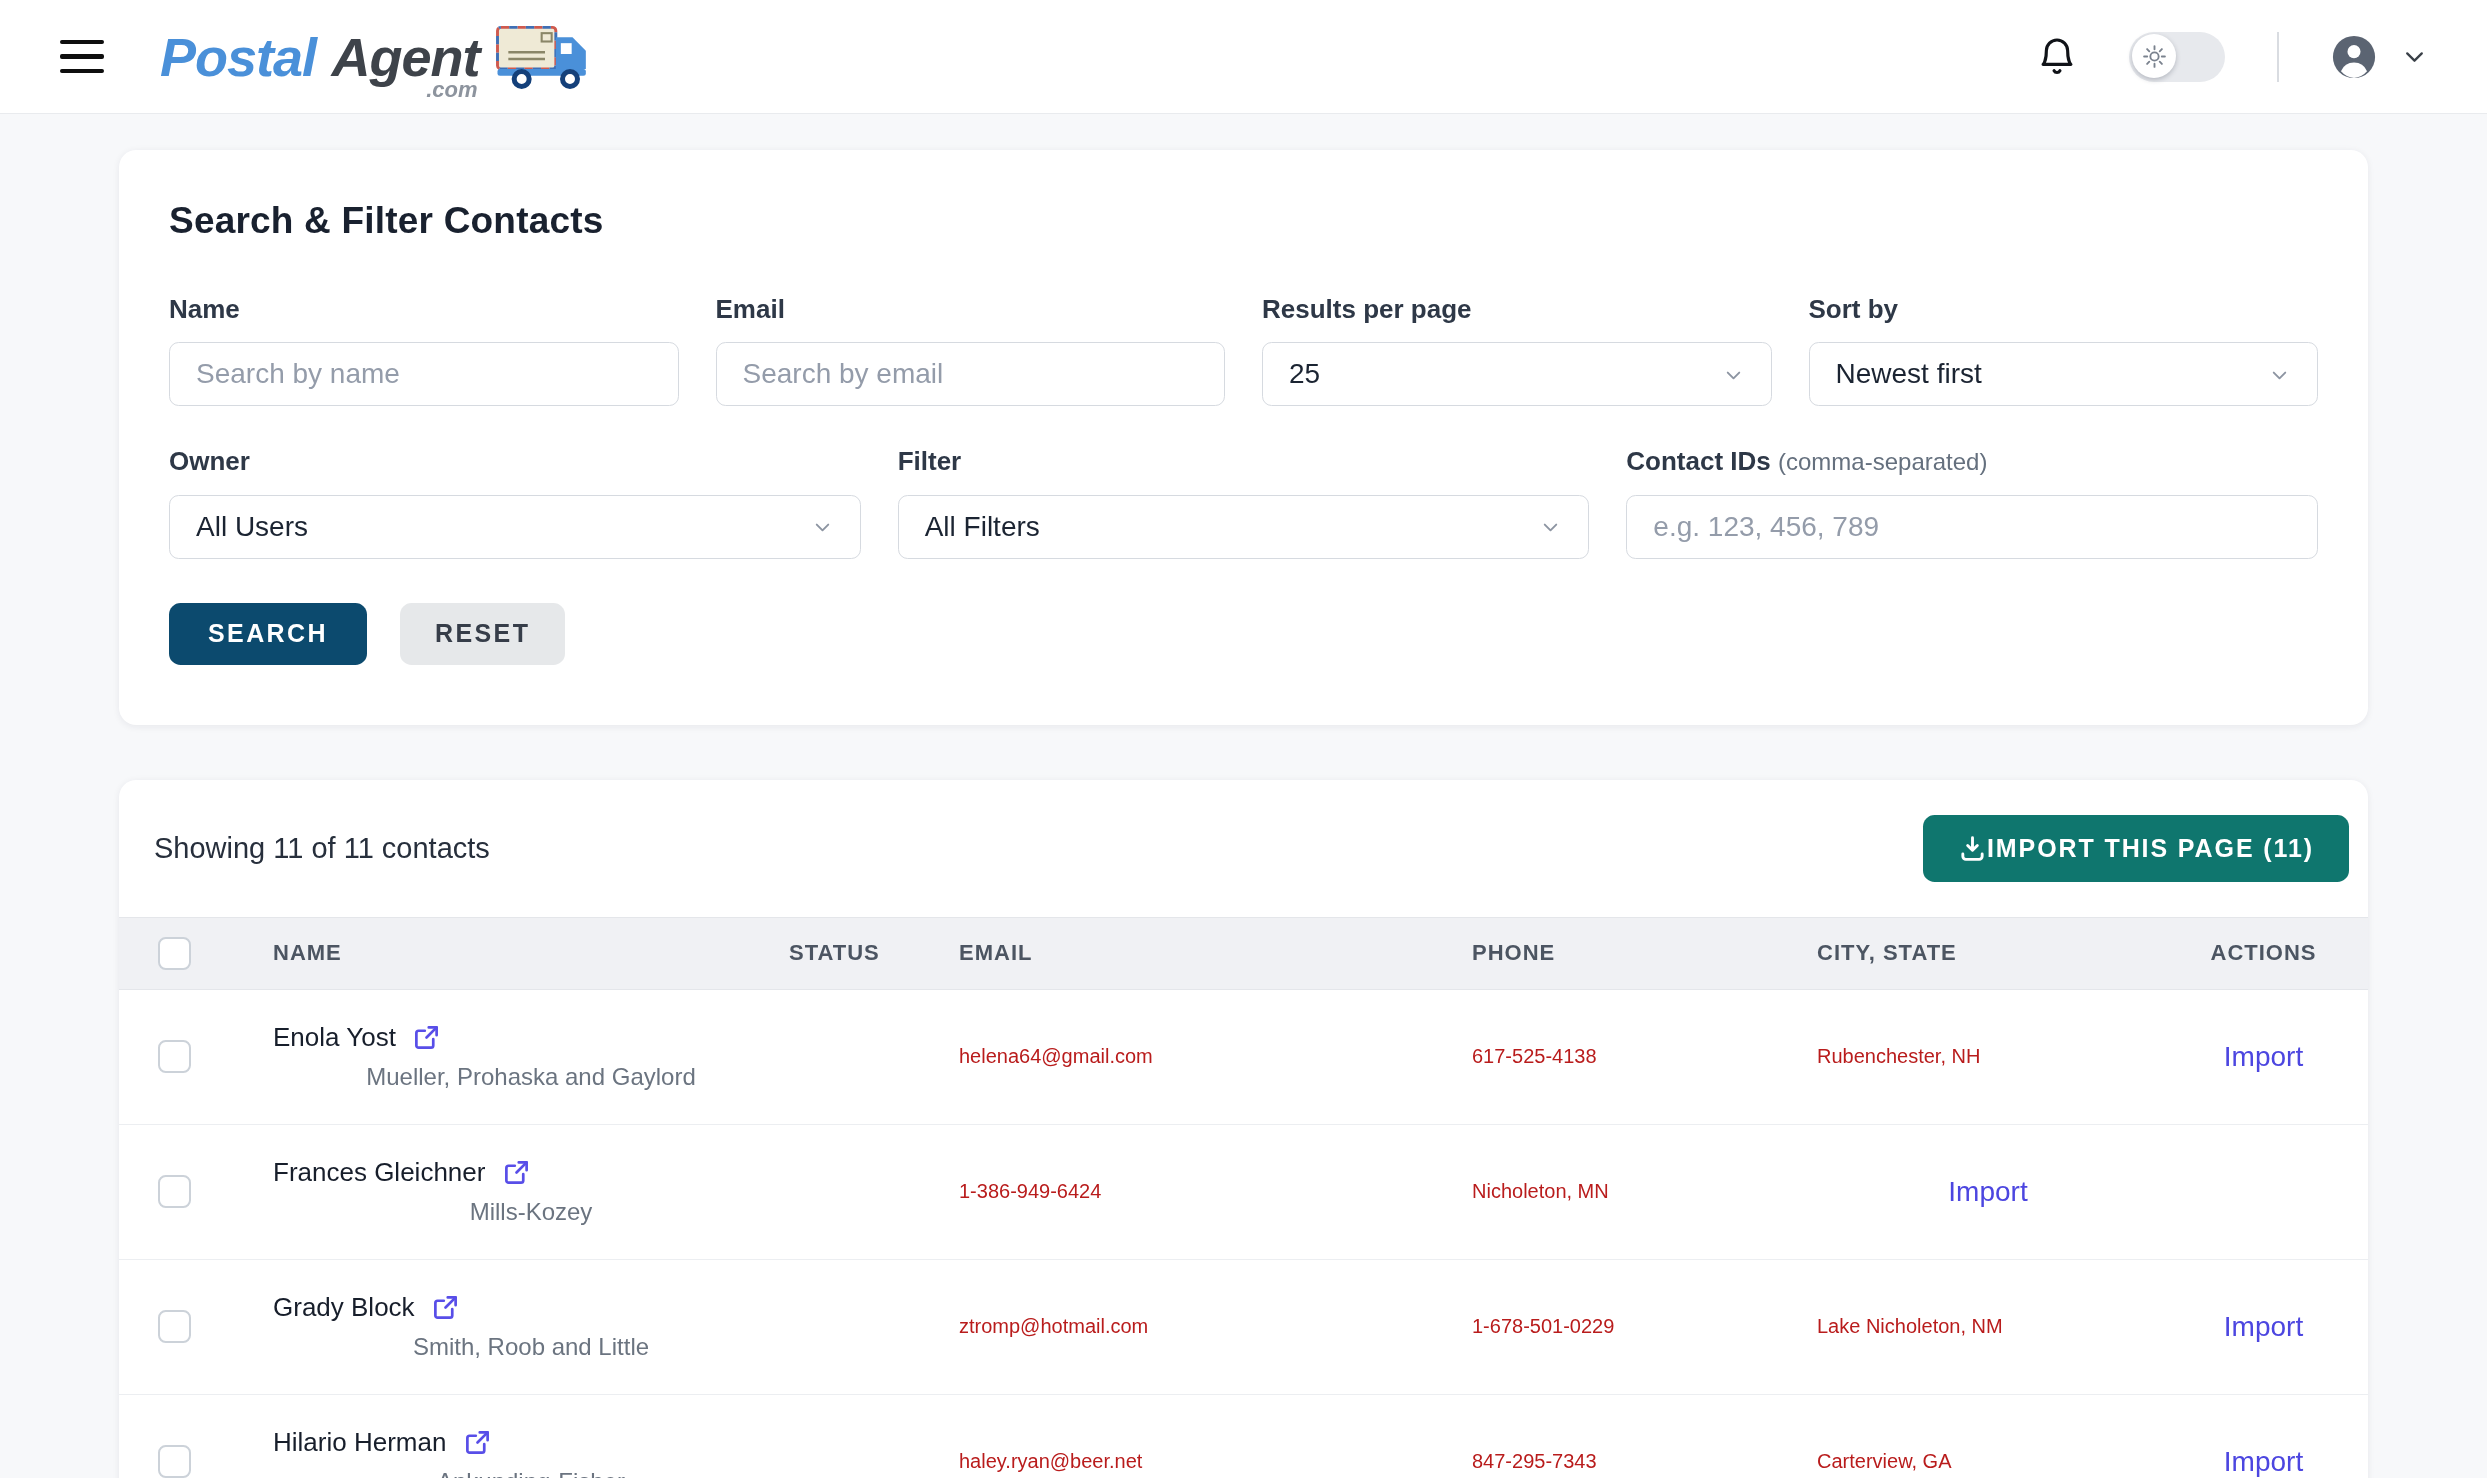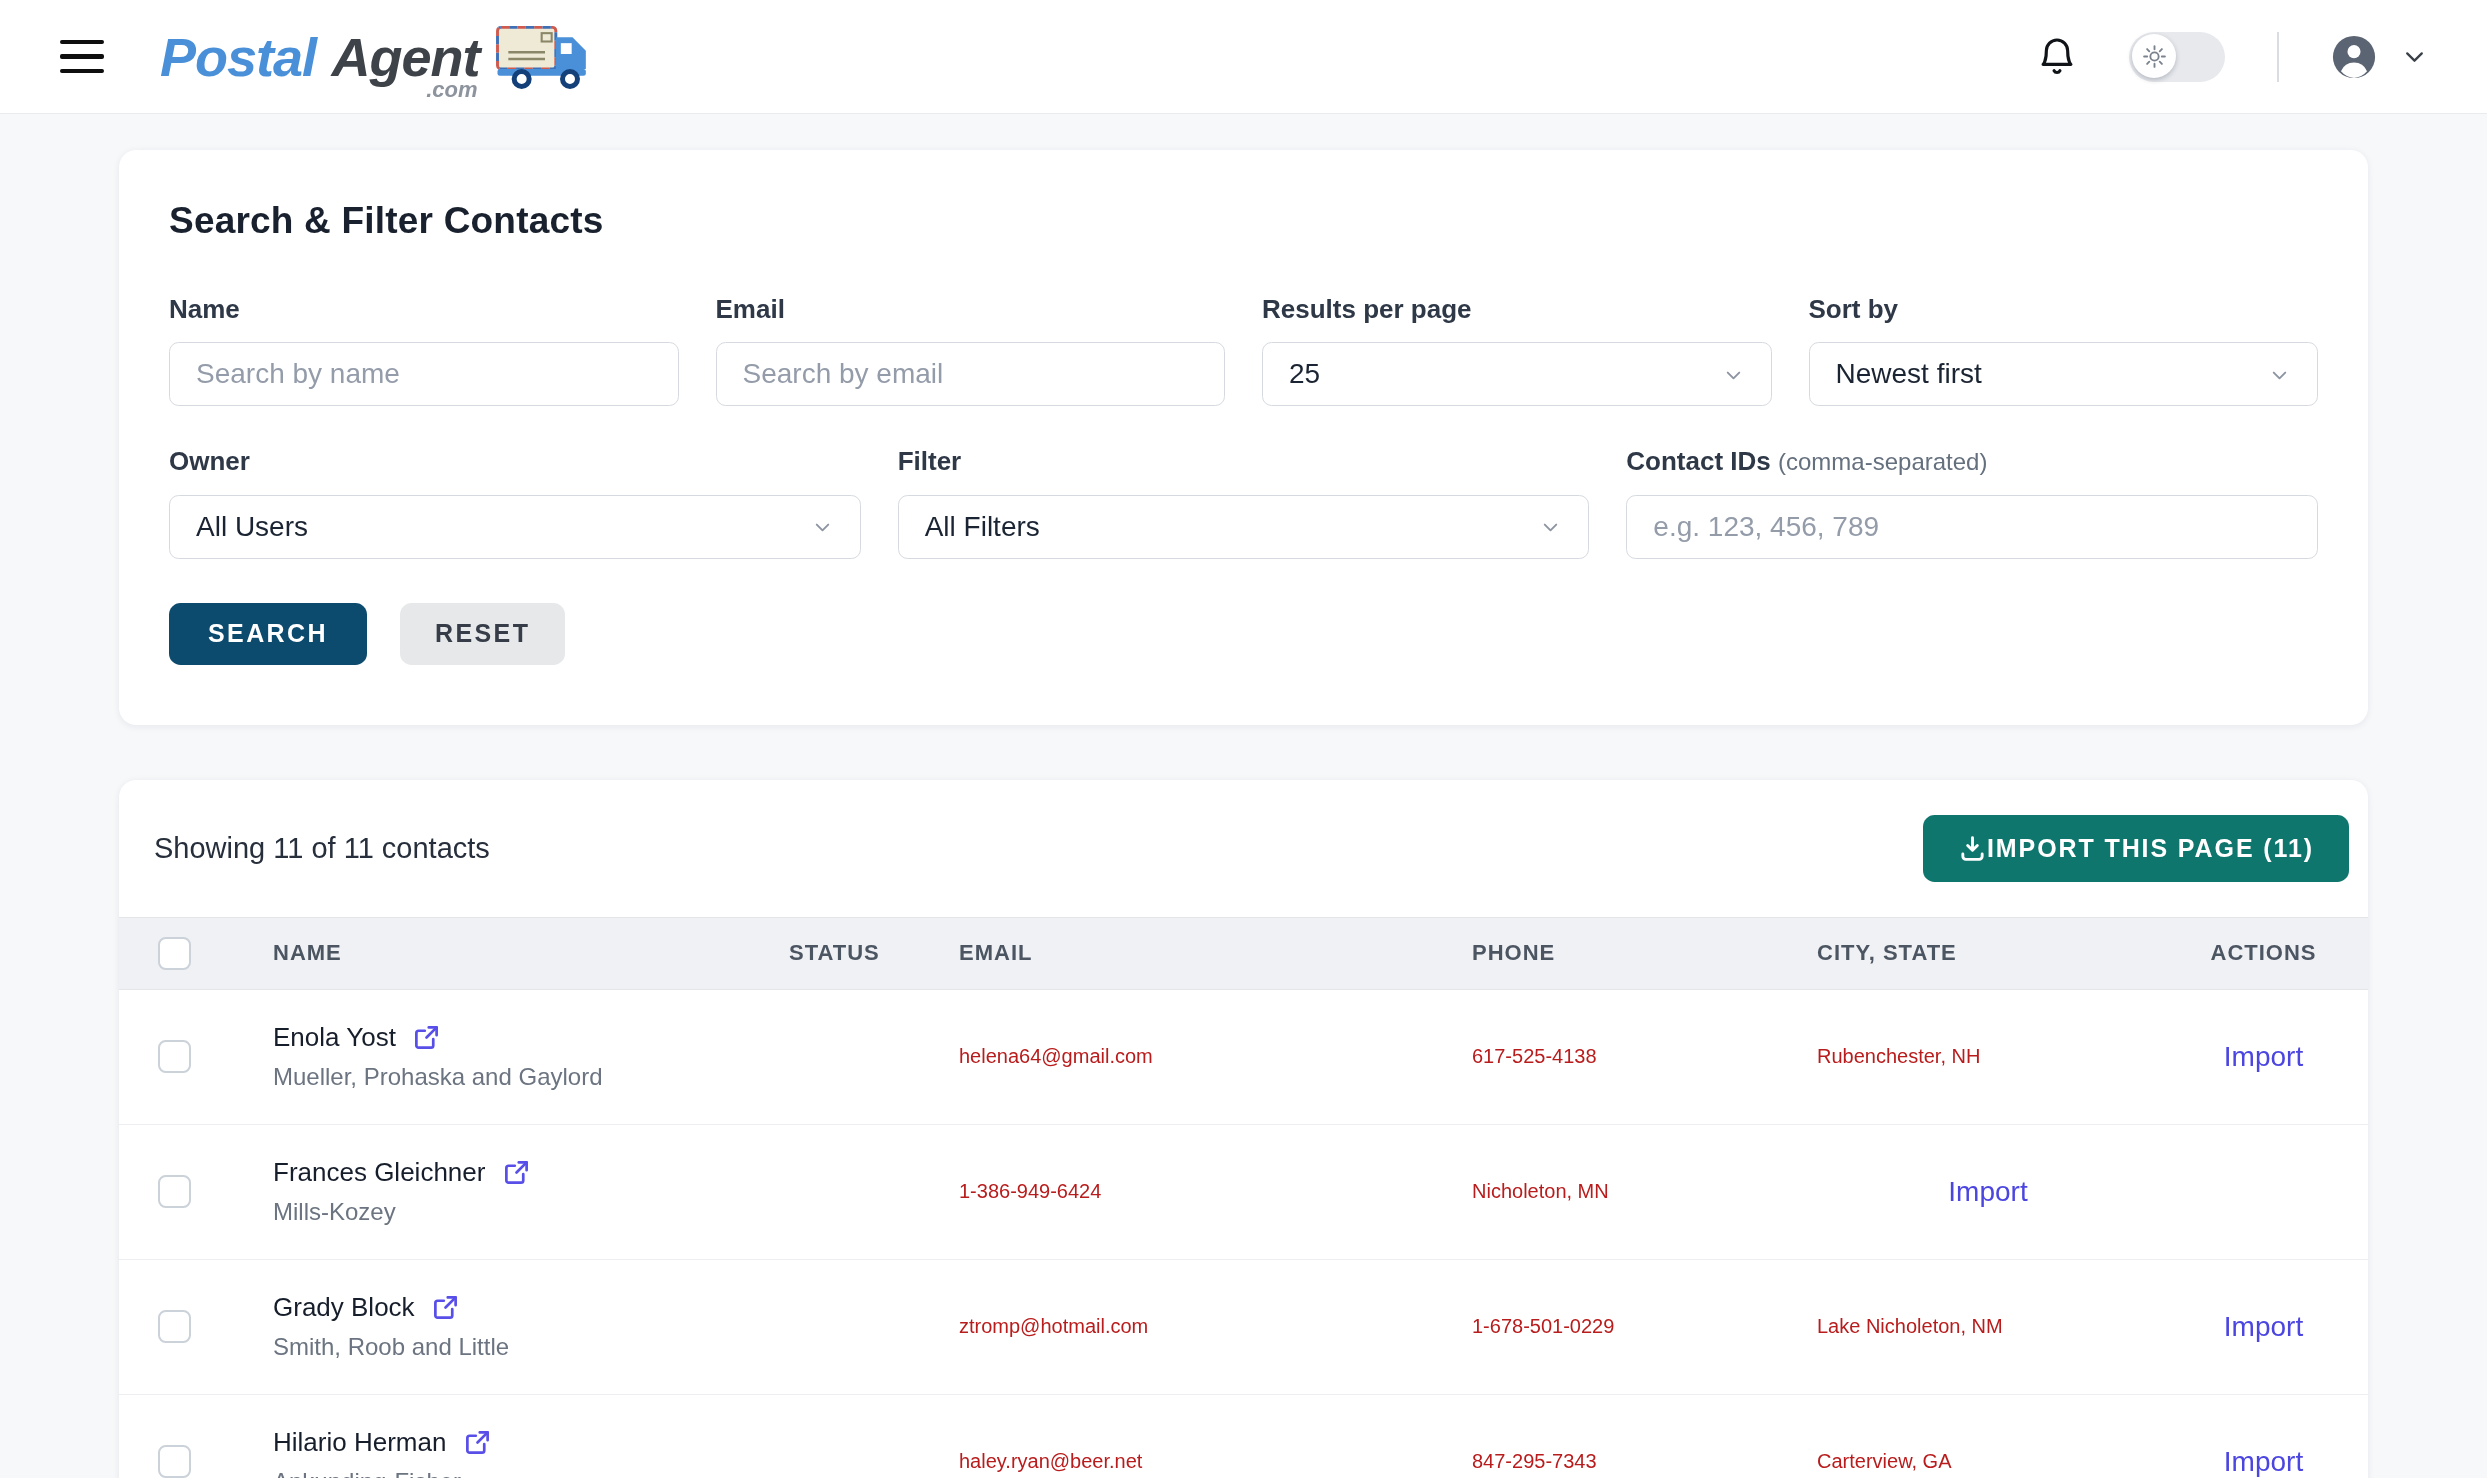--- a/index.html
+++ b/index.html
@@ -55,21 +55,21 @@
   .summary { font-size:29px; color:#272f3c; }
   .btn-import { background:#0f766e; color:#ffffff; padding:0 35px; height:67px; letter-spacing:1.9px;justify-content:center; }
   .tgrid { display:grid; grid-template-columns:154px 516px 170px 513px 345px 381px 1fr; align-items:center; }
   .thead { background:#f0f1f4; border-top:1.9px solid #e4e6ea; border-bottom:1.9px solid #e4e6ea; height:73px; font-size:22px; font-weight:bold; letter-spacing:1px; color:#4c5562; }
   .trow { height:135px; border-bottom:1.9px solid #eceef1; }
   .cb { width:33px; height:33px; margin-left:39px; border:2.4px solid #ccd2d9; border-radius:7.7px; background:#fff; cursor:pointer; }
   .col-actions { text-align:center; padding-right:39px; }
   .name-line { display:flex; align-items:center; gap:17.3px; }
   .contact-name { font-size:26px; color:#171e2b; }
   .ext-link { display:flex; cursor:pointer; }
-  .company { font-size:24px; color:#6b7480; margin-top:9.6px; }
+  .company { font-size:24px; color:#6b7480; margin-top:9.6px;text-align:center; }
   .cell { font-size:20px; color:#b91c1c; }
   .import-link { font-size:28px; color:#4c46e0; text-decoration:none; cursor:pointer; }
 </style>
 </head>
 <body>
 
 <header class="topbar">
   <button class="hamburger">
     <span></span>
     <span></span>

